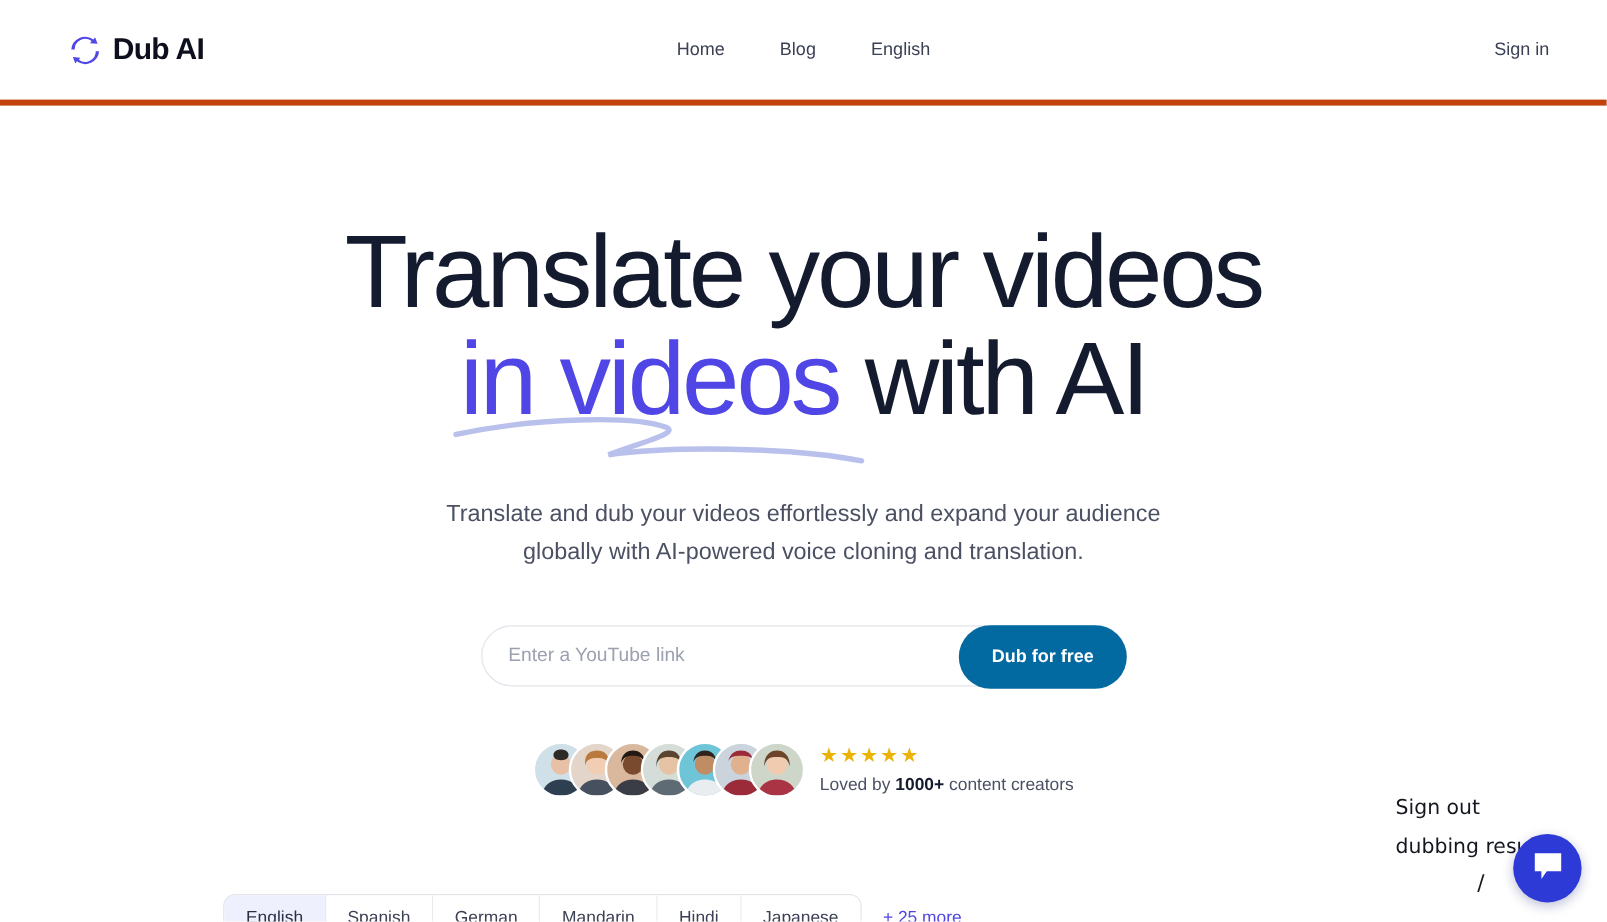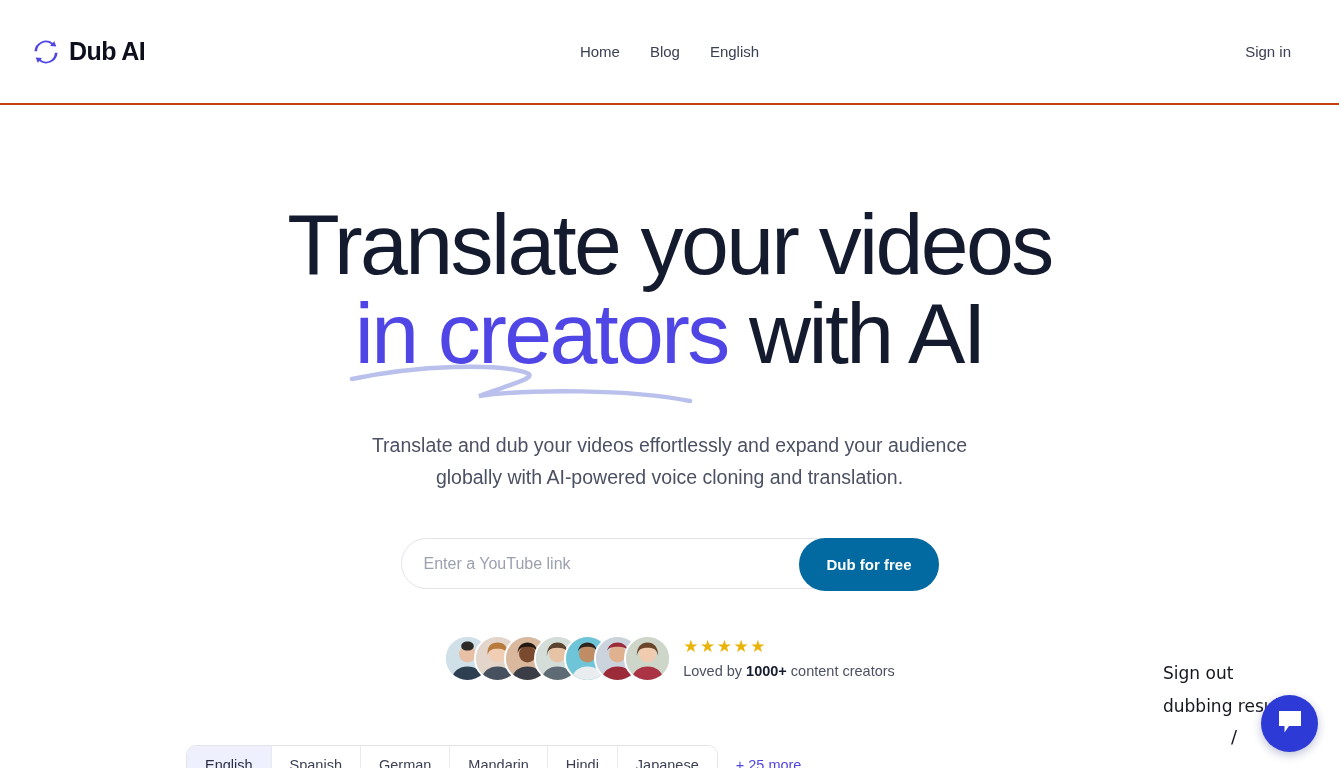--- a/index.html
+++ b/index.html
@@ -12,26 +12,26 @@
 
   body {
     font-family: "Liberation Sans", sans-serif;
     background: #ffffff;
     color: #1b1f33;
     position: relative;
   }
 
   
   .site-header {
-    height: 105px;
+    height: 88px;
     width: 100%;
-    border-bottom: 2px solid #c2410c;
-    display: flex;
-    align-items: center;
-    padding: 0 48px 0 32px;
+    border-bottom: 5px solid #c2410c;
+    display: flex;
+    align-items: center;
+    padding: 0 48px 0 57px;
     background: #fff;
     position: relative;
   }
 
   .brand {
     display: flex;
     align-items: center;
     gap: 9px;
     cursor: pointer;
   }
@@ -47,21 +47,21 @@
     color: #0d0f1c;
     white-space: nowrap;
   }
 
   .main-nav {
     position: absolute;
     left: 50%;
     transform: translateX(-50%);
     display: flex;
     align-items: center;
-    gap: 30px;
+    gap: 46px;
   }
   .nav-link {
     font-size: 15px;
     color: #3b4054;
     text-decoration: none;
     cursor: pointer;
     white-space: nowrap;
   }
 
   .header-actions {
@@ -312,21 +312,21 @@
 
 </header>
 
 <main class="hero">
 
   <h1 class="hero-title">
     <span>Translate your videos</span>
     <br>
     <span class="hero-title-line2">
       <span class="highlight-wrap">
-        <span>in creators</span>
+        <span>in videos</span>
         <svg class="swoosh" viewBox="0 0 345 46" aria-hidden="true">
           <path d="M3 18 C70 4, 150 2, 178 12 C190 17, 156 25, 130 35 C180 28, 280 28, 341 40" fill="none" stroke="#b9c0ec" stroke-width="4.5" stroke-linecap="round"></path>
         </svg>
       </span><span> with AI</span>
     </span>
   </h1>
 
   <p class="hero-sub">
     <span>Translate and dub your videos effortlessly and expand your audience</span><br>
     <span>globally with AI-powered voice cloning and translation.</span>

